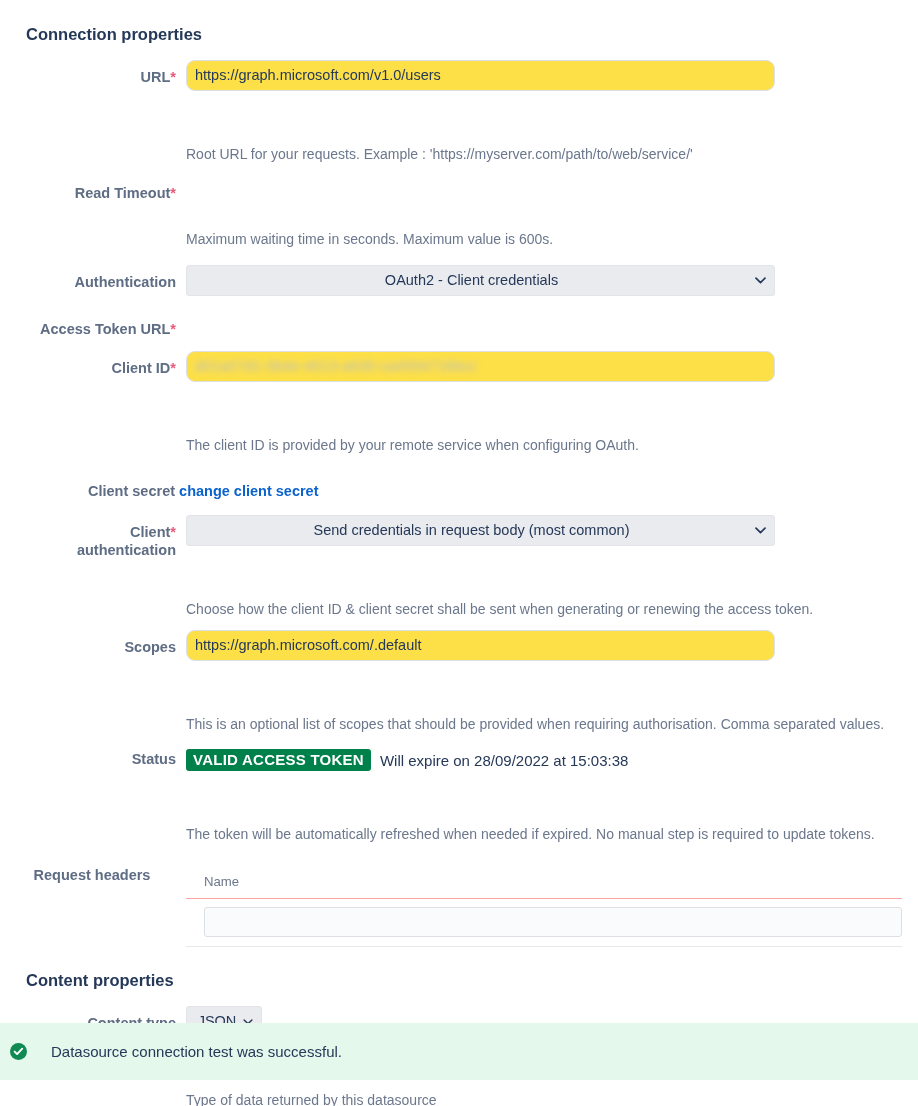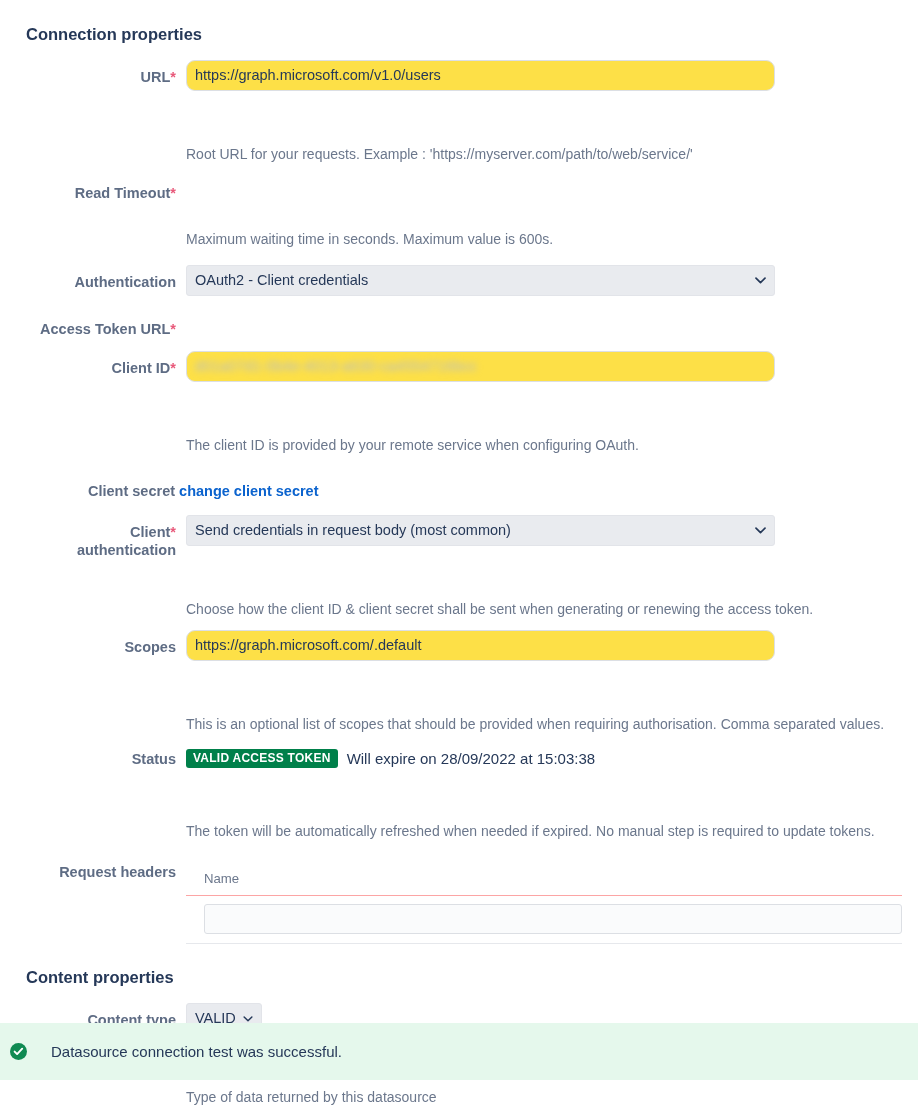--- a/index.html
+++ b/index.html
@@ -88,20 +88,21 @@
     border: 1px solid #e2e4e9;
     border-radius: 3px;
     background: #e9ebef;
     color: #253858;
     font-size: 14.5px;
     padding: 0 26px 0 8px;
     line-height: 29px;
     white-space: nowrap;
     overflow: hidden;
     position: relative;
+    text-align: center;
   }
   .select-input.w-big { width: 589px; }
   .select-input.w-sm { width: 76px; padding-right: 22px; }
   .chev {
     position: absolute;
     right: 8px;
     top: 0;
     height: 29px;
     display: flex;
     align-items: center;
@@ -131,21 +132,21 @@
   
   .status-line {
     display: flex;
     align-items: center;
     gap: 9px;
     padding-top: 7px;
   }
   .badge {
     background: #00804a;
     color: #ffffff;
-    font-size: 12px;
+    font-size: 15px;
     font-weight: bold;
     letter-spacing: 0.25px;
     padding: 3px 7px 4px;
     border-radius: 3px;
     line-height: 1;
     white-space: nowrap;
   }
   .status-text {
     font-size: 15px;
     color: #253858;
@@ -382,21 +383,21 @@
         <span class="badge">VALID ACCESS TOKEN</span>
         <span class="status-text">Will expire on 28/09/2022 at 15:03:38</span>
       </div>
       <div class="help">The token will be automatically refreshed when needed if expired. No manual step is required to update tokens.</div>
     </div>
   </div>
 
   <div class="spacer-20"></div>
 
   <div class="form-row">
-    <div class="label-col" style="padding-top:2px;">
+    <div class="label-col" style="padding-top:2px;text-align:center;">
       <span>Request headers</span>
     </div>
     <div class="field-col">
       <table class="headers-table">
         <thead>
           <tr>
             <th>Name</th>
           </tr>
         </thead>
         <tbody>
@@ -415,21 +416,21 @@
   <h2 class="section-title" id="content-section-title">Content properties</h2>
 
   <div class="spacer-16"></div>
 
   <div class="form-row">
     <div class="label-col">
       <span>Content type</span>
     </div>
     <div class="field-col">
       <div class="select-input w-sm">
-        <span>VALID</span>
+        <span>JSON</span>
         <span class="chev">
           <svg width="10" height="6" viewBox="0 0 11 7">
               <path d="M1 1.2 L5.5 5.6 L10 1.2" fill="none" stroke="#253858" stroke-width="1.7" stroke-linecap="round" stroke-linejoin="round"></path>
             </svg>
         </span>
       </div>
       <div class="help">Type of data returned by this datasource</div>
 
       <div class="btn-row">
         <button class="btn btn-primary">Save</button>

